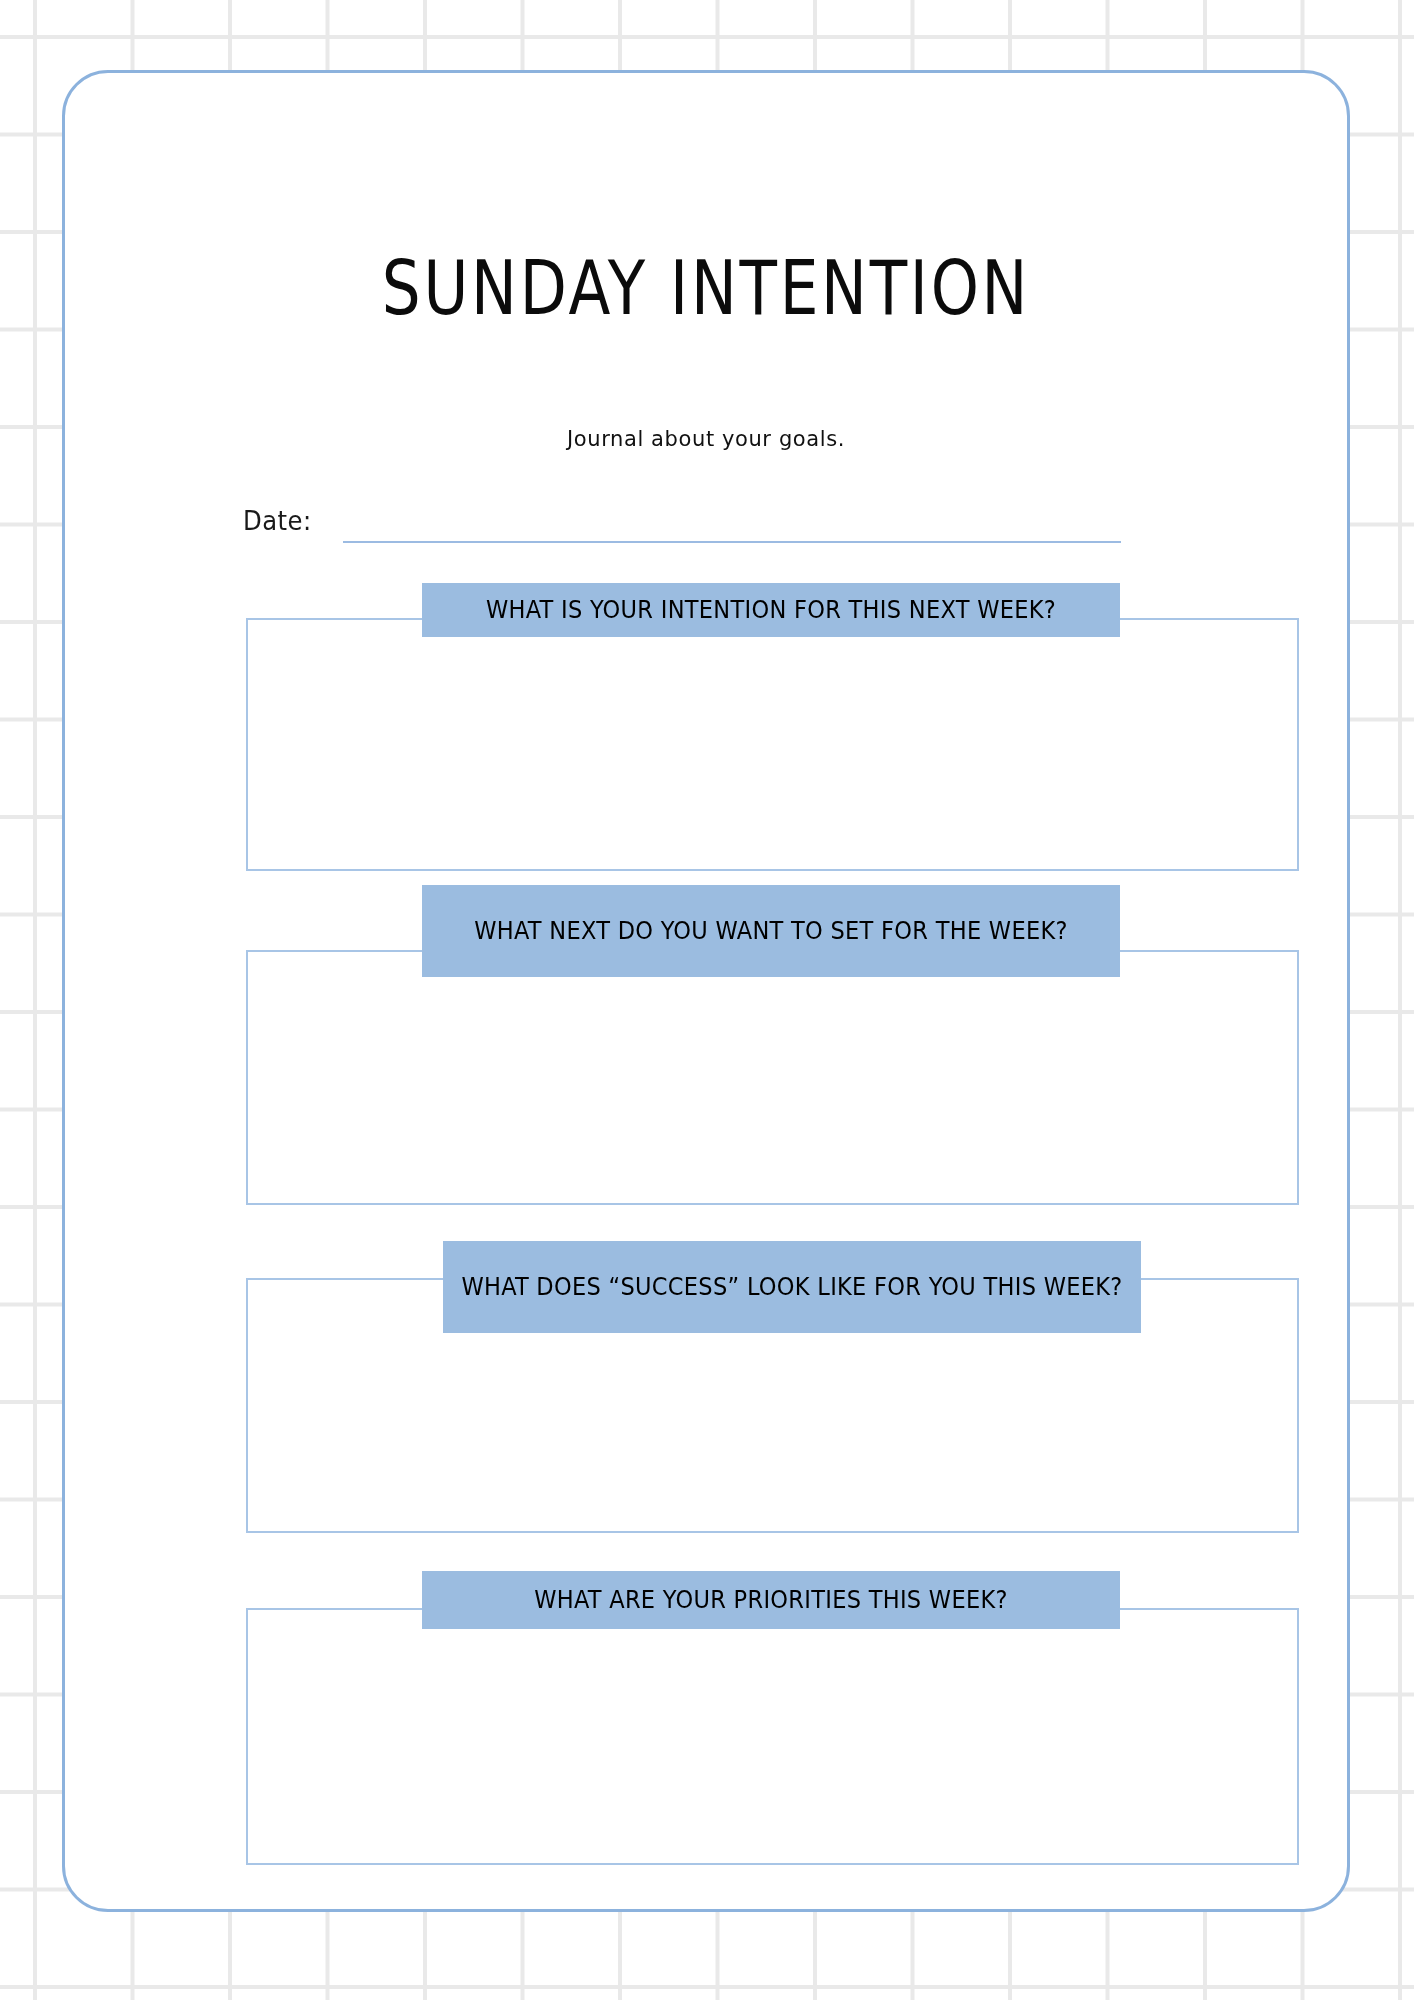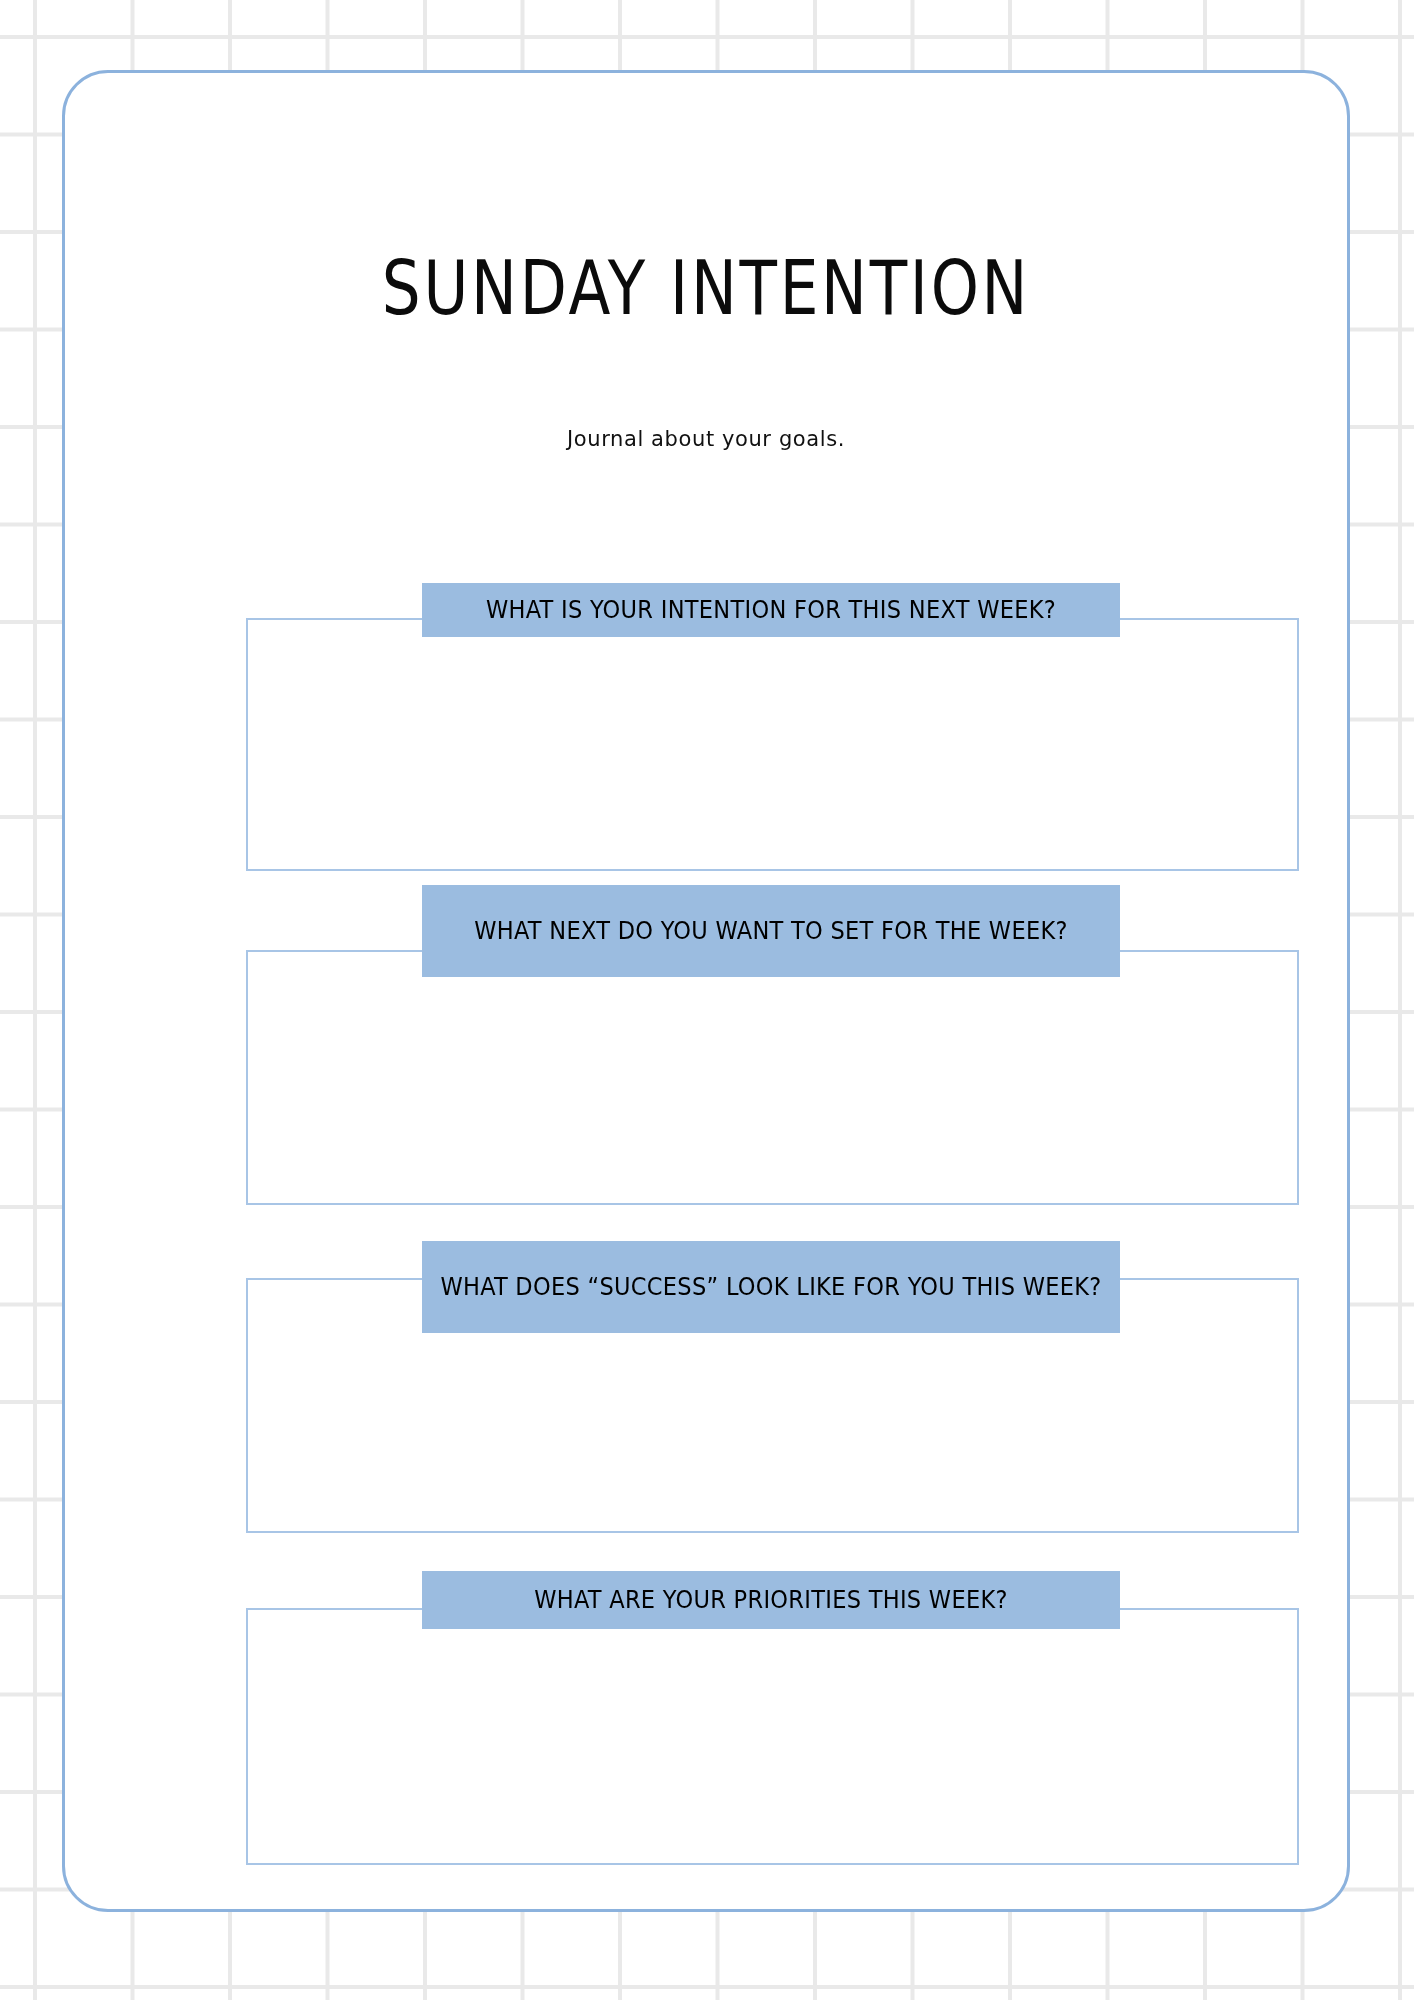--- a/index.html
+++ b/index.html
@@ -130,36 +130,40 @@
   }
 
   
   .sec1 .answer-box { top: 545px;  height: 253px; }
   .sec1 .q-banner   { top: 510px;  height: 54px; }
 
   .sec2 .answer-box { top: 877px;  height: 255px; }
   .sec2 .q-banner   { top: 812px;  height: 92px; }
 
   .sec3 .answer-box { top: 1205px; height: 255px; }
-  .sec3 .q-banner   { top: 1168px; height: 92px; }
+  .sec3 .q-banner   { top: 1168px; height: 92px; margin-left: 21px; }
 
   .sec4 .answer-box { top: 1535px; height: 257px; }
   .sec4 .q-banner   { top: 1498px; height: 58px; }
 </style>
 </head>
 <body>
 
 <div class="page">
 
   <div class="card">
 
     <div class="doc-title">SUNDAY INTENTION</div>
 
     <div class="doc-subtitle">Journal about your goals.</div>
 
+    <div class="date-row">
+      <span class="date-label">Date:</span>
+      <div class="date-line"></div>
+    </div>
 
     <div class="section sec1">
       <div class="answer-box"></div>
       <div class="q-banner">WHAT IS YOUR INTENTION FOR THIS NEXT WEEK?</div>
     </div>
 
     <div class="section sec2">
       <div class="answer-box"></div>
       <div class="q-banner">WHAT NEXT DO YOU WANT TO SET FOR THE WEEK?</div>
     </div>

